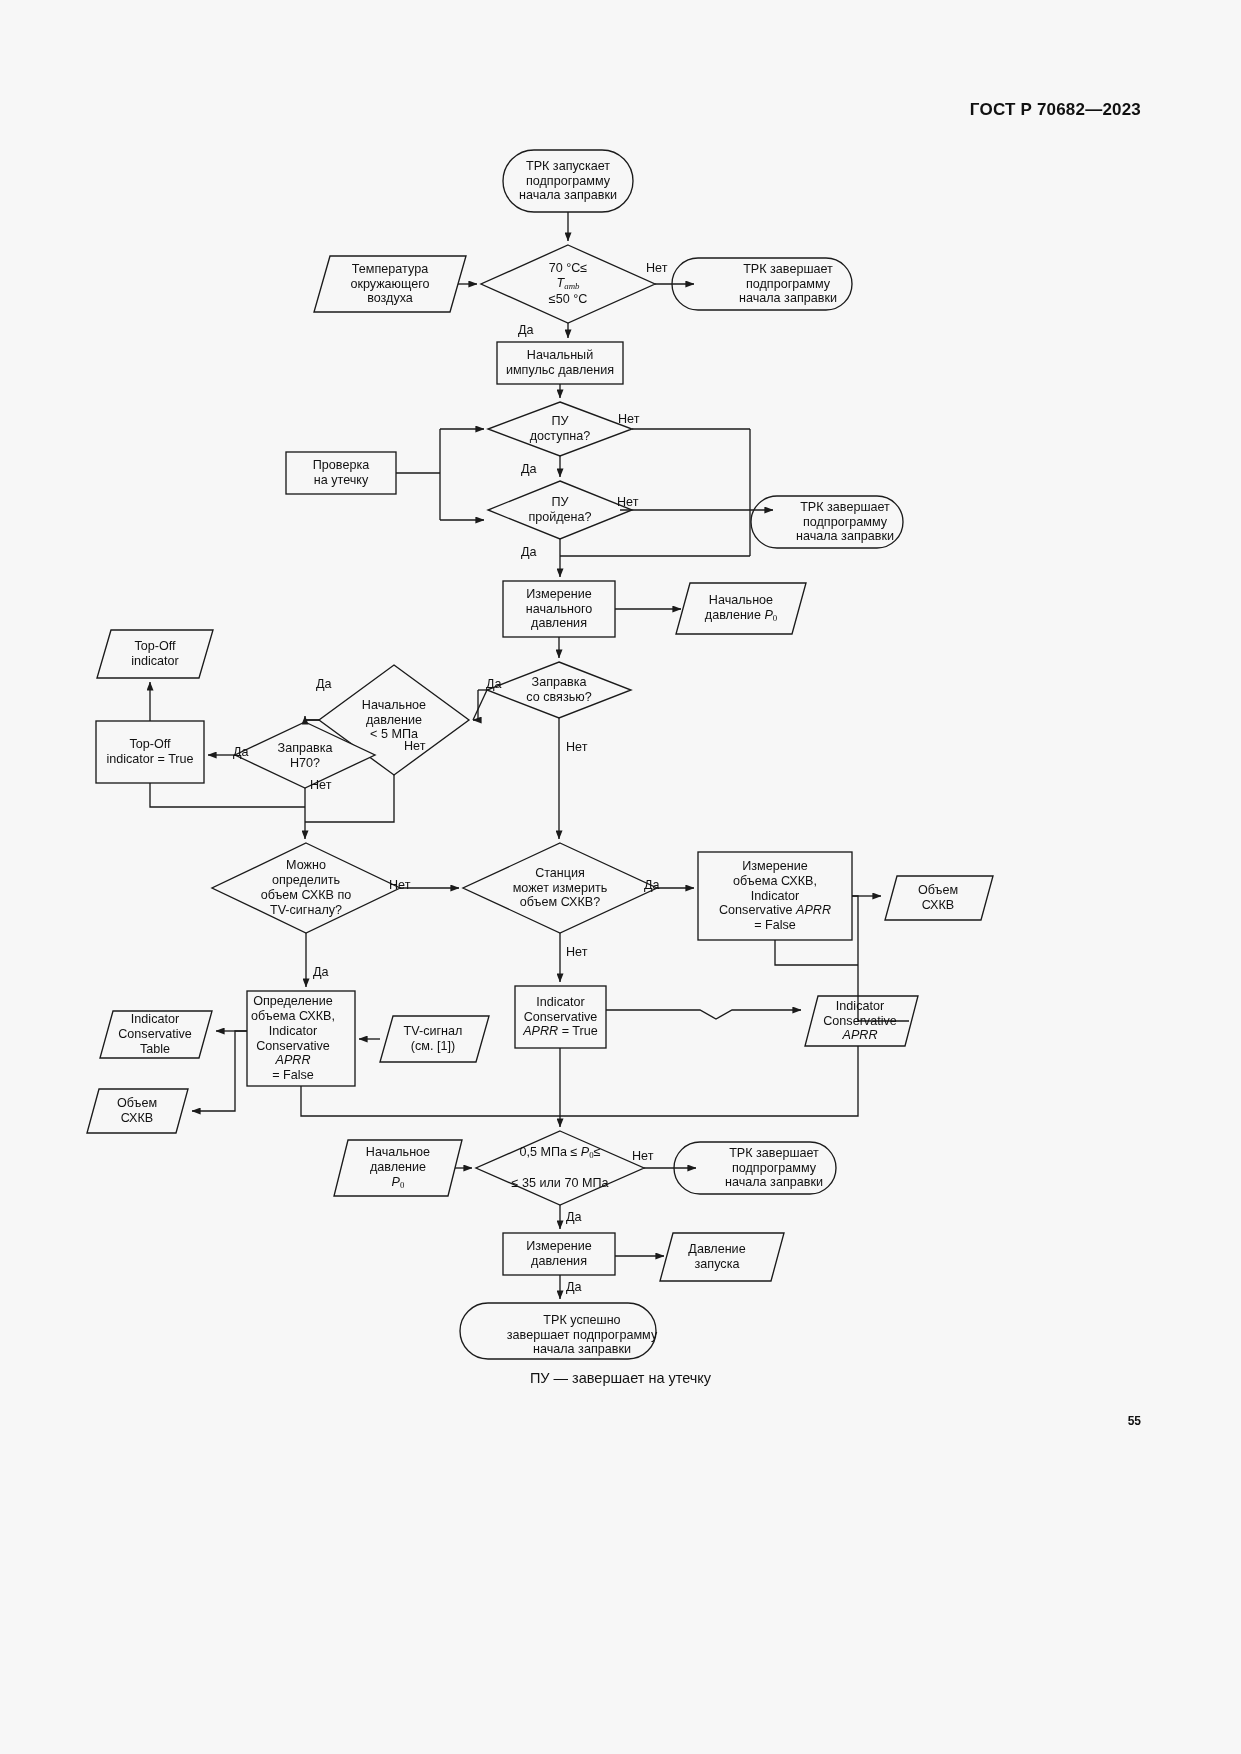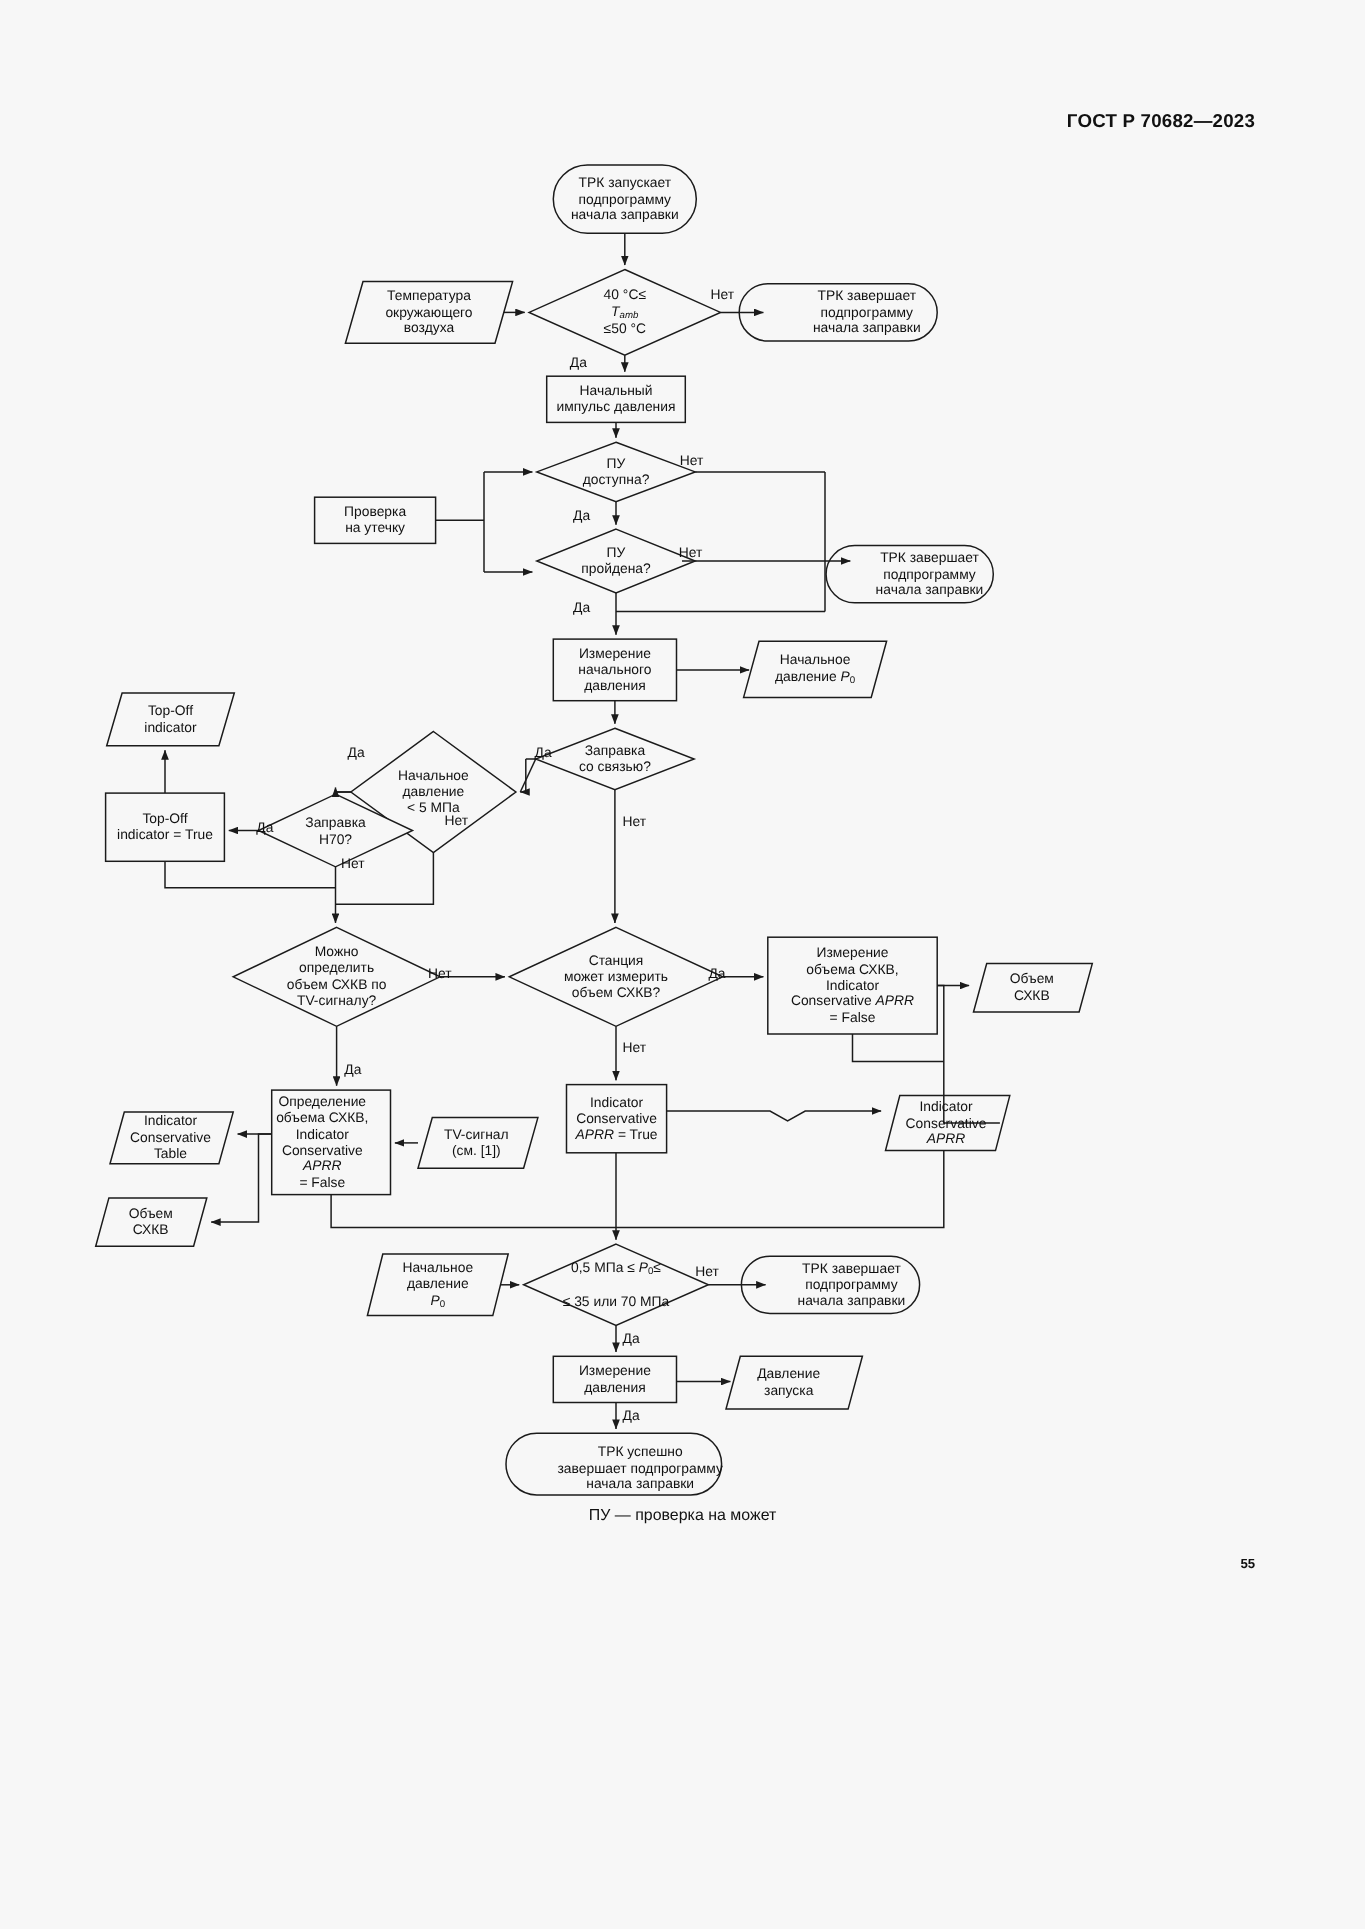--- a/index.html
+++ b/index.html
@@ -28,21 +28,21 @@
     pointer-events:auto;
   }
   .node span{display:block;width:100%;}
   .lbl{
     position:absolute;font-size:12.6px;line-height:1;white-space:nowrap;
   }
   .caption{
     position:absolute;width:100%;text-align:center;font-size:14.5px;
   }
   i{font-style:italic;}
-  sub{font-size:.7em;vertical-align:-0.25em;}
+  sub{font-size:.7em;vertical-align:-0.25em;font-family:Liberation Serif, serif;}
 </style>
 </head>
 <body>
 
 <div class="page">
 
   <div id="hdr">ГОСТ Р 70682—2023</div>
   <div id="pageno">55</div>
 
   <svg id="svg-layer" viewBox="0 0 1241 1754" xmlns="http://www.w3.org/2000/svg">
@@ -215,21 +215,21 @@
   </div>
 
   <div class="node" style="left:316px;top:256px;width:148px;height:56px">
     <span style="white-space:pre-line">Температура
 окружающего
 воздуха</span>
   </div>
 
   <div class="node" style="left:481px;top:262px;width:174px;height:44px">
     <span style="white-space:nowrap">
-      <span>40 °C≤</span><i>T</i><sub><i>amb</i></sub><span>≤50 °C</span>
+      <span>70 °C≤</span><i>T</i><sub><i>amb</i></sub><span>≤50 °C</span>
     </span>
   </div>
 
   <div class="node" style="left:698px;top:258px;width:180px;height:52px">
     <span style="white-space:pre-line">ТРК завершает
 подпрограмму
 начала заправки</span>
   </div>
 
   <div class="node" style="left:497px;top:342px;width:126px;height:42px">
@@ -392,15 +392,15 @@
   <div class="lbl" style="left:233px;top:746px">Да</div>
   <div class="lbl" style="left:310px;top:779px">Нет</div>
   <div class="lbl" style="left:389px;top:879px">Нет</div>
   <div class="lbl" style="left:313px;top:966px">Да</div>
   <div class="lbl" style="left:644px;top:879px">Да</div>
   <div class="lbl" style="left:566px;top:946px">Нет</div>
   <div class="lbl" style="left:632px;top:1150px">Нет</div>
   <div class="lbl" style="left:566px;top:1211px">Да</div>
   <div class="lbl" style="left:566px;top:1281px">Да</div>
 
-  <div class="caption" style="top:1370px">ПУ — проверка на может</div>
+  <div class="caption" style="top:1370px">ПУ — завершает на утечку</div>
 
 </div>
 
 </body></html>

